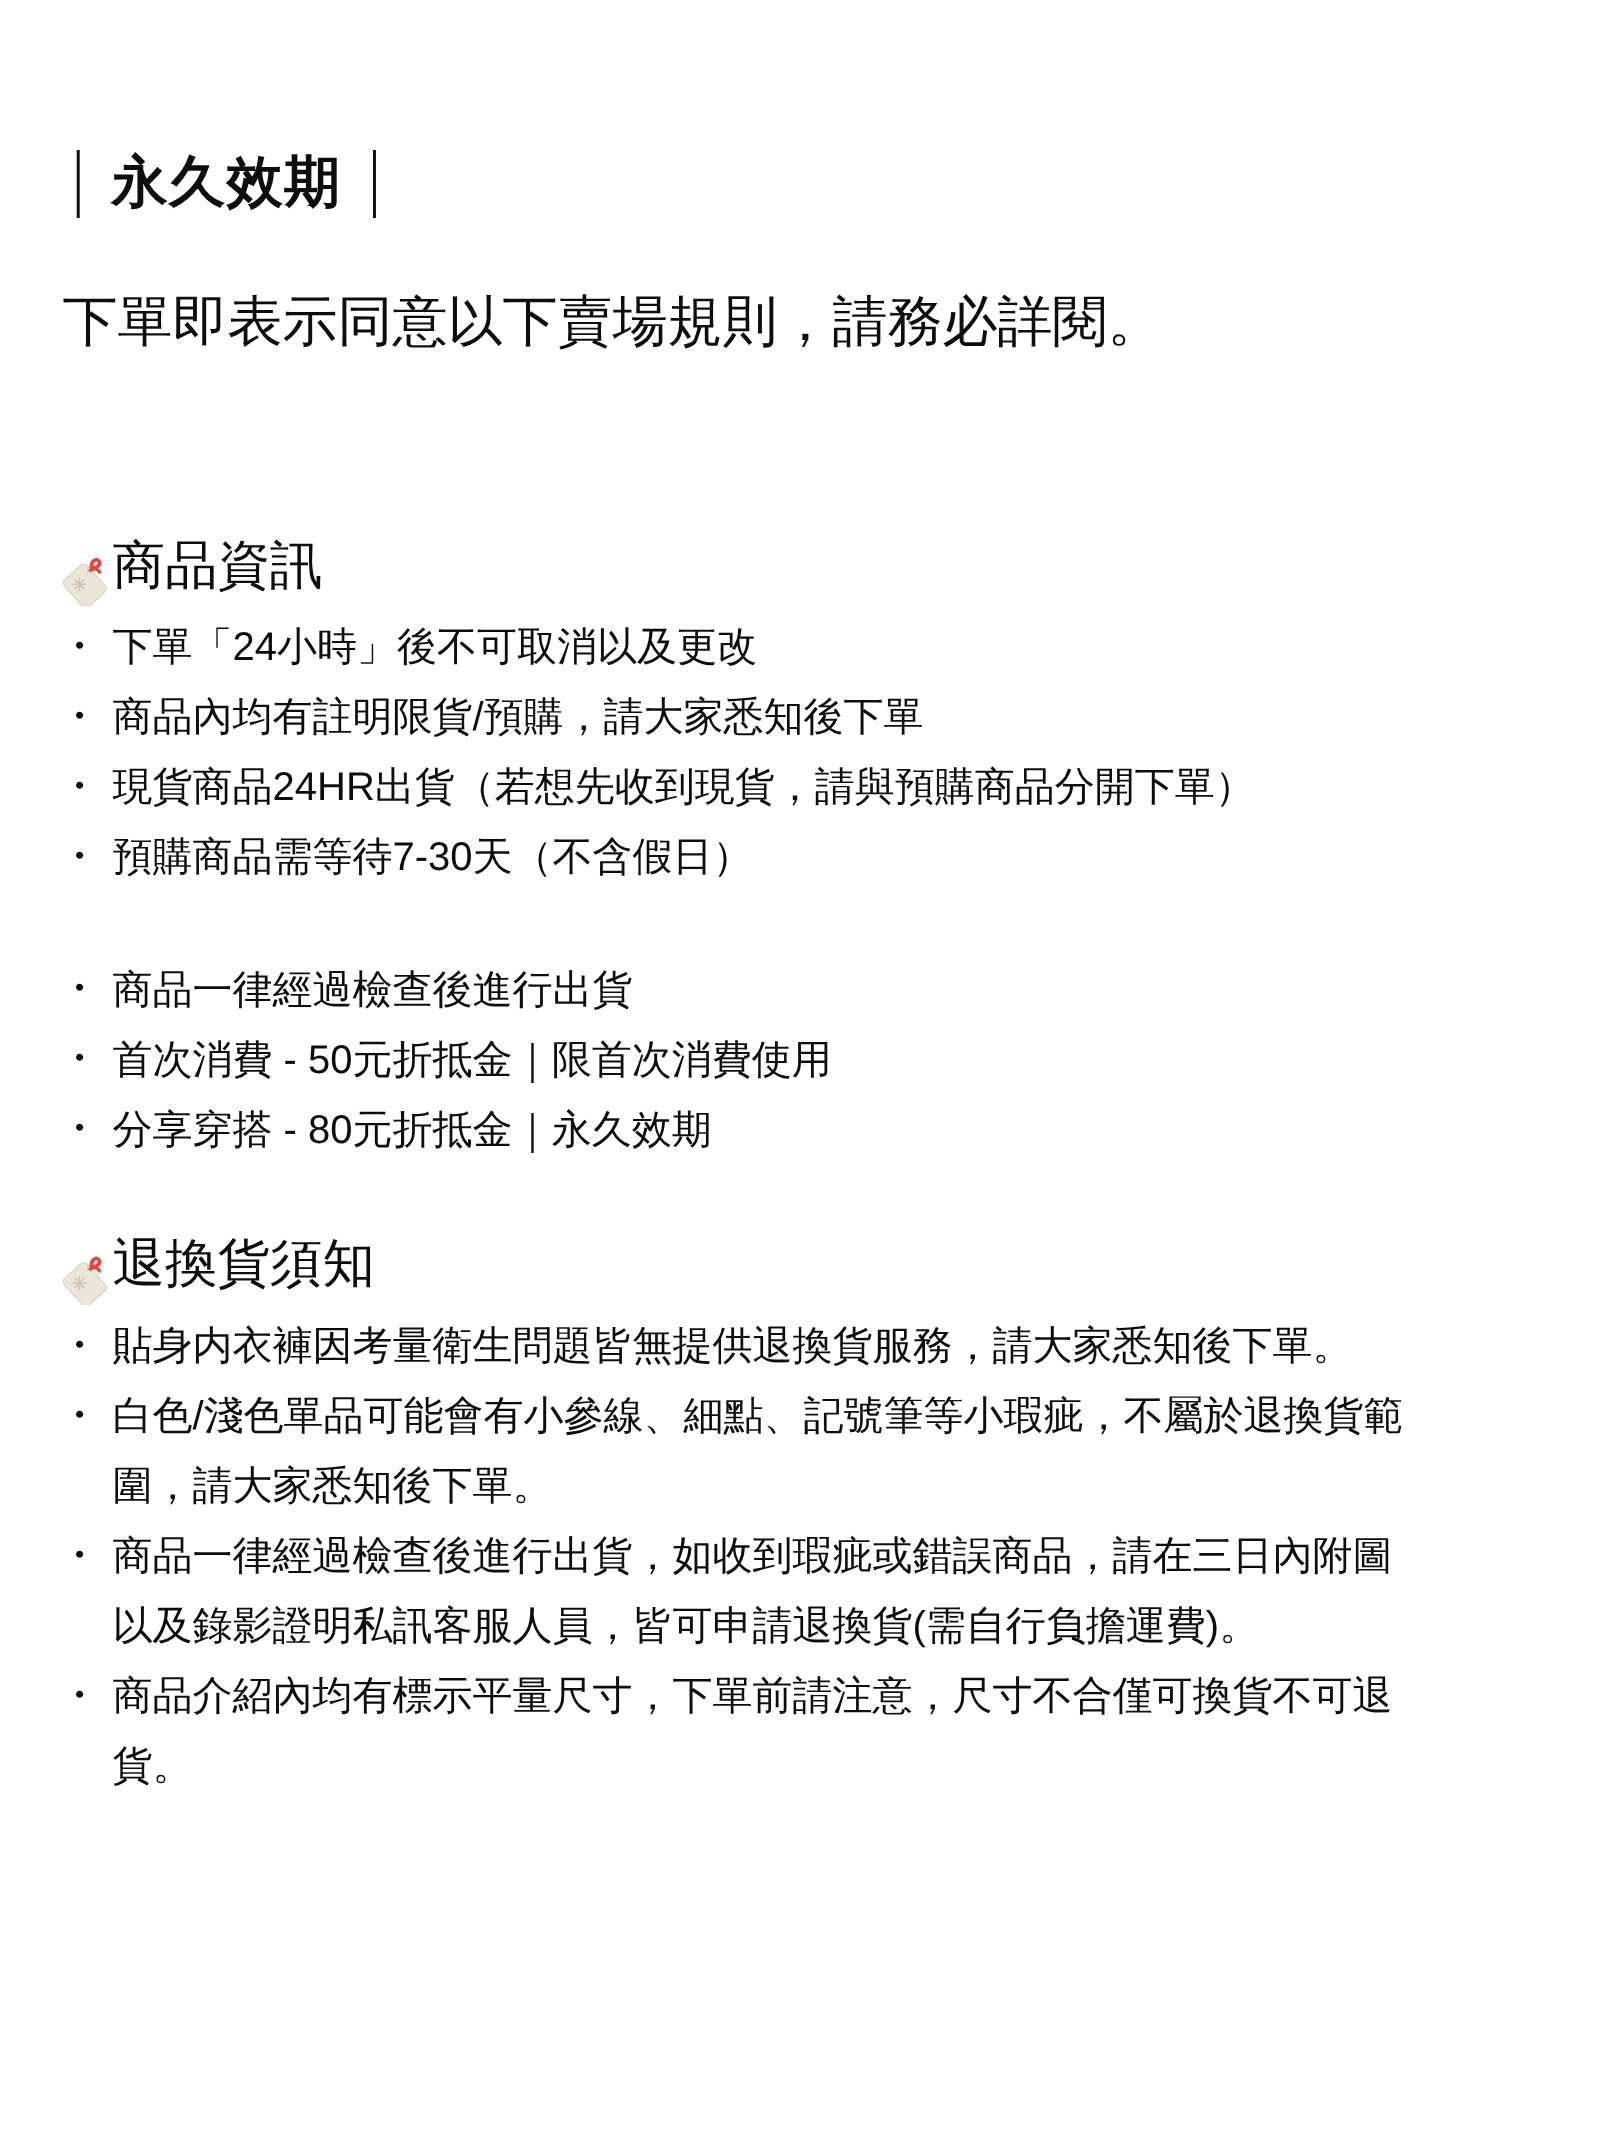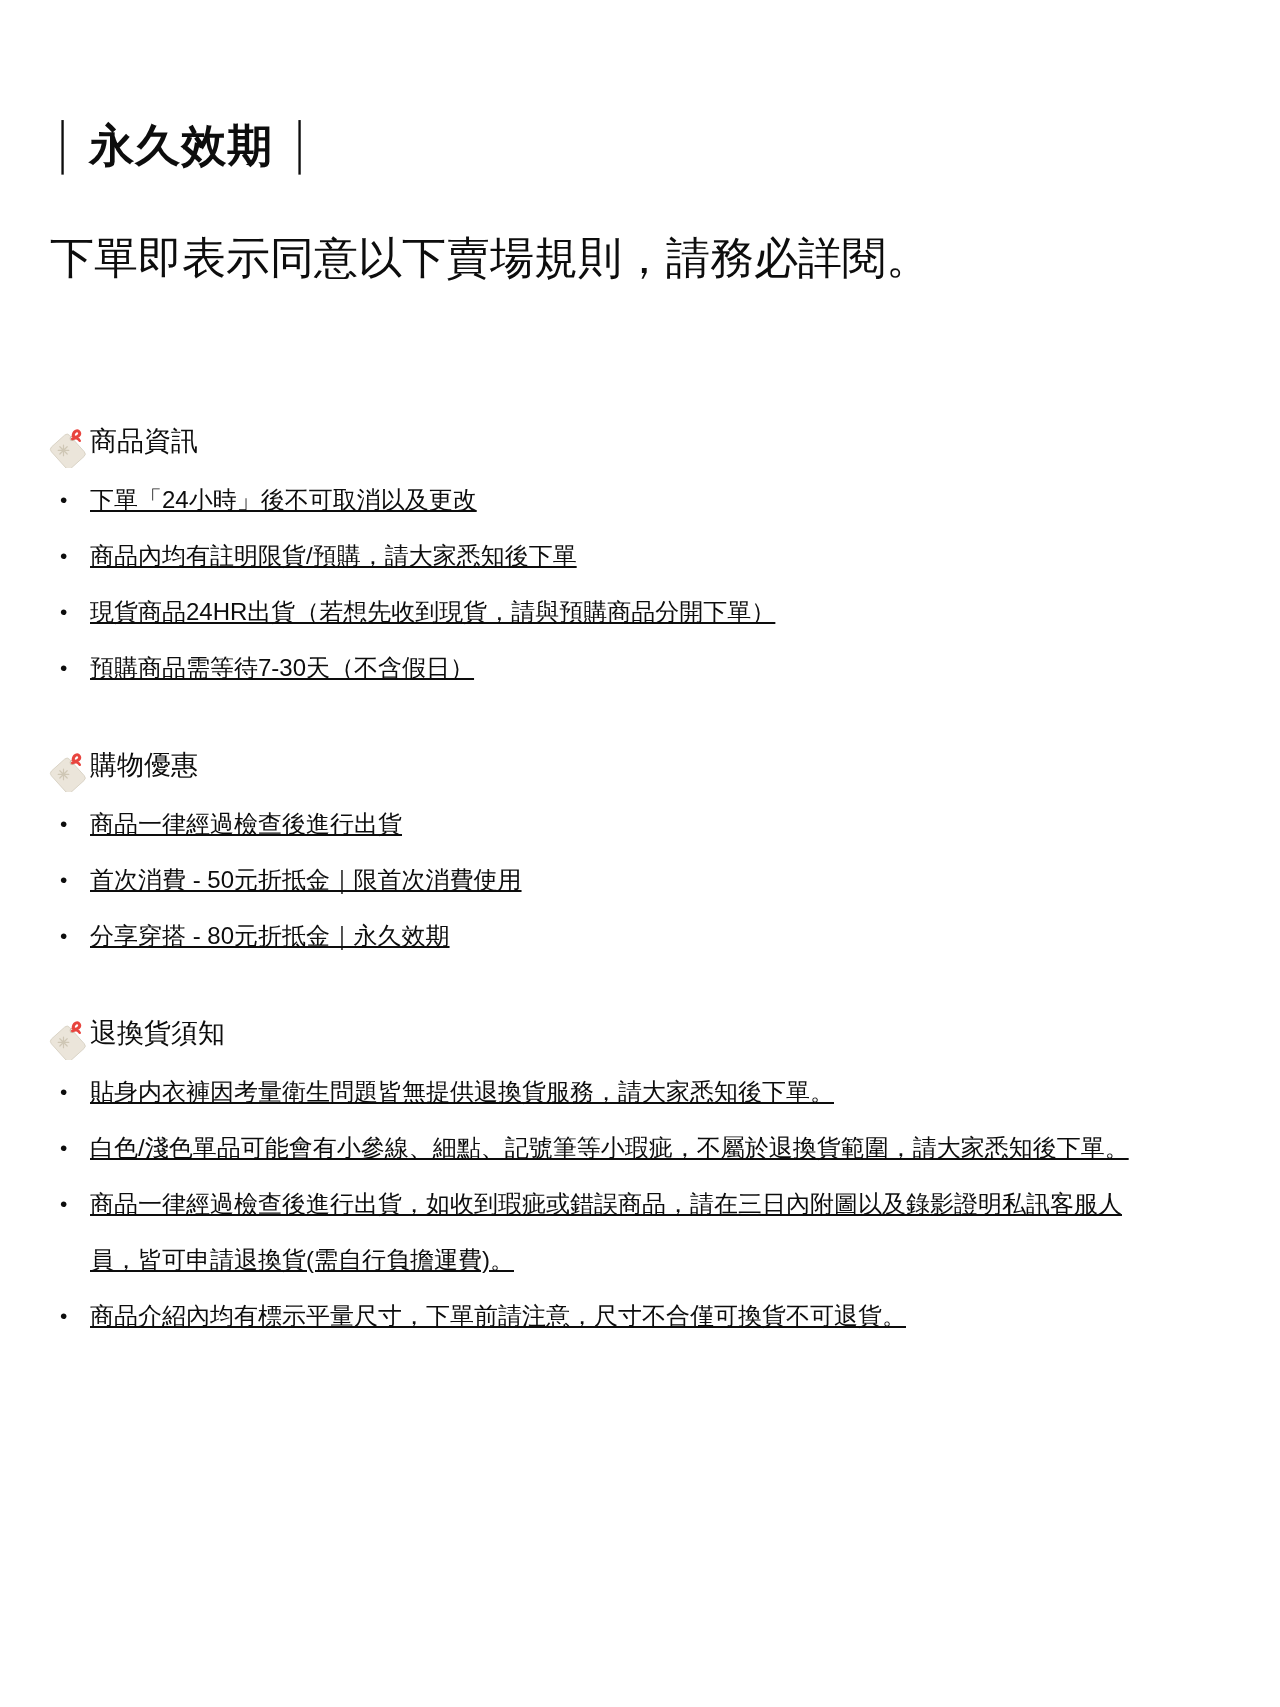--- a/index.html
+++ b/index.html
@@ -34,22 +34,22 @@
   .tbar.right { margin-left: 14px; }
   .intro {
     font-size: 44px;
     line-height: 1.45;
     margin: 0 0 132px 0;
   }
   .section { margin-bottom: 50px; }
   .section:last-child { margin-bottom: 16px; }
   .sec-head {
     display: flex;
-    align-items: flex-start;
-    font-size: 27px;
+    align-items: flex-end;
+    font-size: 42px;
     line-height: 1.45;
     margin-bottom: 6px;
   }
   .tag-icon {
     display: inline-flex;
     width: 42px;
     height: 44px;
     margin-left: -4px;
     margin-right: 2px;
     position: relative;
@@ -61,24 +61,23 @@
     align-items: flex-start;
   }
   .bullet {
     flex: 0 0 40px;
     box-sizing: border-box;
     padding-left: 10px;
     font-size: 21px;
     line-height: 56px;
   }
   .item-text {
-    font-size: 24px;
+    font-size: 32px;
     line-height: 56px;
     max-width: 1048px;
-    text-decoration: underline;
   }
 </style>
 </head>
 <body>
 
 <main class="page">
 
   <h1 class="title">
     <span class="tbar left">│</span>
     <span class="title-text">永久效期</span>
@@ -122,36 +121,20 @@
   </div>
 
   <div class="item">
     <span class="bullet">•</span>
     <span class="item-text">預購商品需等待7-30天（不含假日）</span>
   </div>
 </div>
   </section>
 
   <section class="section">
-    <div class="sec-head">
-      <span class="tag-icon">
-        <svg viewBox="0 0 48 48" width="42" height="44" aria-hidden="true">
-          <g transform="rotate(-42 24 28)">
-            <rect x="9" y="14" width="28" height="33" rx="4" fill="#ebe5da" stroke="#d8d1c3" stroke-width="1"></rect>
-          </g>
-          <g stroke="#cfc7b5" stroke-width="1.4" stroke-linecap="round" fill="none">
-            <path d="M20 23 L20 35 M14 29 L26 29 M15.8 24.8 L24.2 33.2 M24.2 24.8 L15.8 33.2"></path>
-          </g>
-          <circle cx="30" cy="15.5" r="2.3" fill="#ffffff" stroke="#c9c1b0" stroke-width="1.2"></circle>
-          <path d="M31 13 C31 7 36 5 38 8 C40 11 36 14 33 14" fill="none" stroke="#e8453f" stroke-width="3.4" stroke-linecap="round"></path>
-          <path d="M30 16 C34 14 37 15 38.5 18" fill="none" stroke="#e8453f" stroke-width="3" stroke-linecap="round"></path>
-        </svg>
-      </span>
-      <span class="sec-title">購物優惠</span>
-    </div>
     <div class="items">
   <div class="item">
     <span class="bullet">•</span>
     <span class="item-text">商品一律經過檢查後進行出貨</span>
   </div>
 
   <div class="item">
     <span class="bullet">•</span>
     <span class="item-text">首次消費 - 50元折抵金｜限首次消費使用</span>
   </div>

